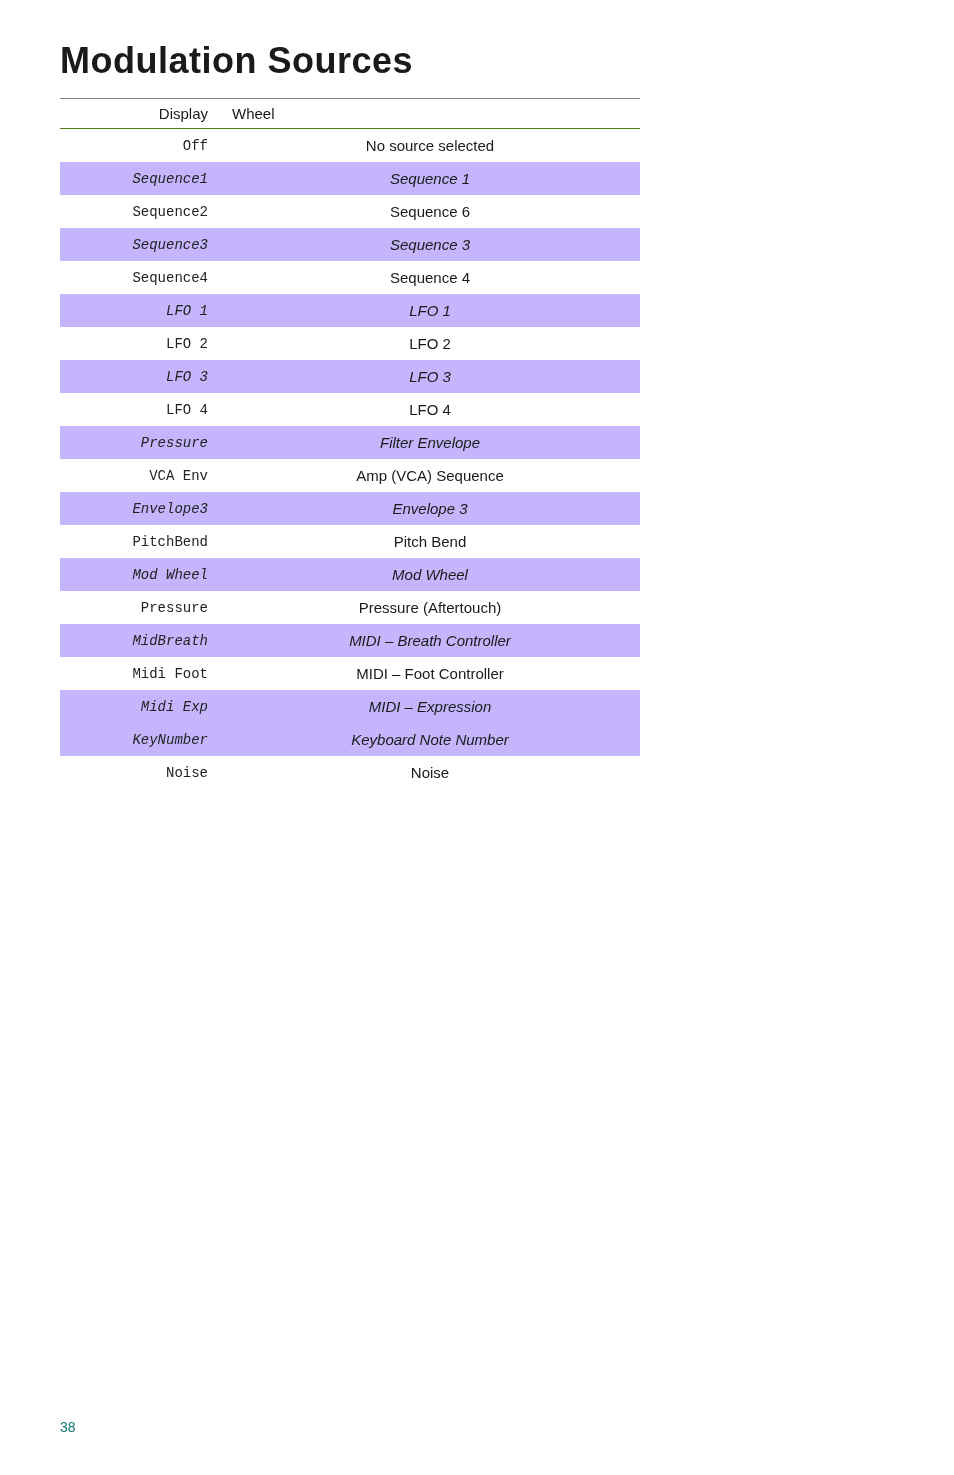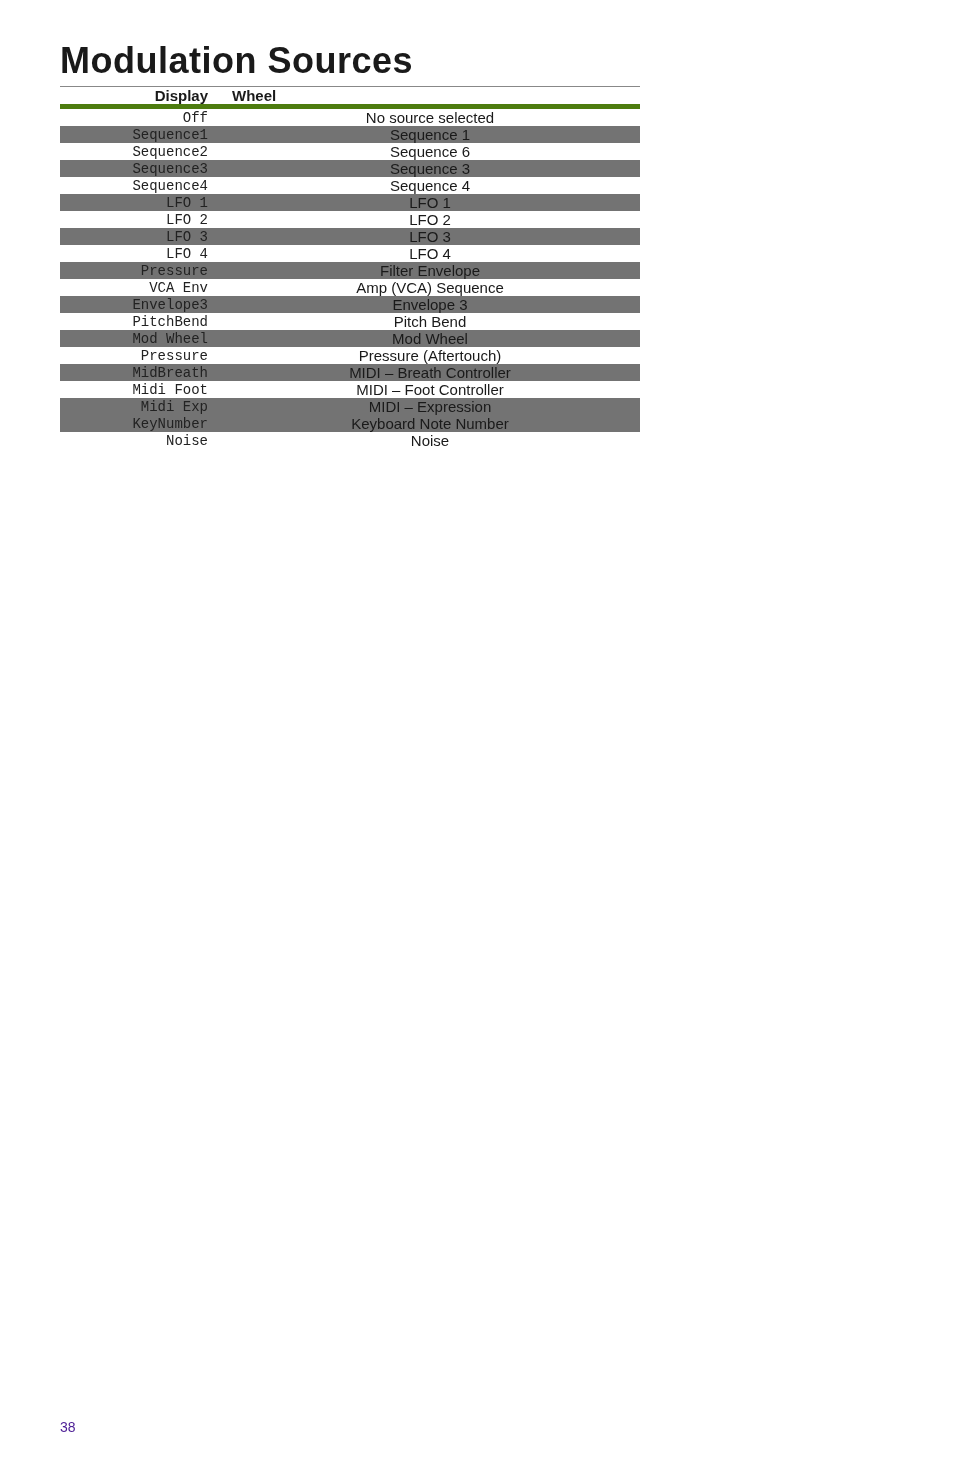--- a/index.html
+++ b/index.html
@@ -18,61 +18,62 @@
       position: relative;
     }
 
     .page-container {
       padding: 40px 60px 80px 60px;
     }
 
     h1 {
       font-size: 36px;
       font-weight: 900;
-      margin-bottom: 4px;
+      margin-bottom: 16px;
       letter-spacing: 0.5px;
     }
 
     table {
       border-collapse: collapse;
       width: 580px;
     }
 
     thead tr {
       background: #ffffff;
     }
 
     thead th {
       text-align: left;
-      padding: 0 12px;
+      padding: 6px 12px;
       font-size: 15px;
-      font-weight: 700;
+      font-weight: 400;
       border-top: 1px solid #888;
-      border-bottom: 5px solid #4d7c0f;
+      border-bottom: 1px solid #4d7c0f;
     }
 
     thead th:first-child {
       width: 160px;
       text-align: right;
     }
 
     tbody tr {
       border: none;
     }
 
     tbody tr.row-shaded {
-      background-color: #737373;
+      background-color: #c4b5fd;
+      font-style: italic;
     }
 
     tbody tr.row-white {
       background-color: #ffffff;
     }
 
     tbody td {
-      padding: 0 12px;
+      padding: 8px 12px;
       font-size: 15px;
       vertical-align: middle;
     }
 
     tbody td:first-child {
       font-family: 'Courier New', Courier, monospace;
       font-size: 14px;
       text-align: right;
       width: 160px;
       color: #222;
@@ -81,21 +82,21 @@
     tbody td:last-child {
       color: #1a1a1a;
       text-align: center;
     }
 
     .page-number {
       position: absolute;
       bottom: 40px;
       left: 60px;
       font-size: 14px;
-      color: #4c1d95;
+      color: #0f766e;
     }
   </style>
 </head>
 <body>
 
 <div class="page-container">
   <h1>Modulation Sources</h1>
 
   <table>
     <thead>

